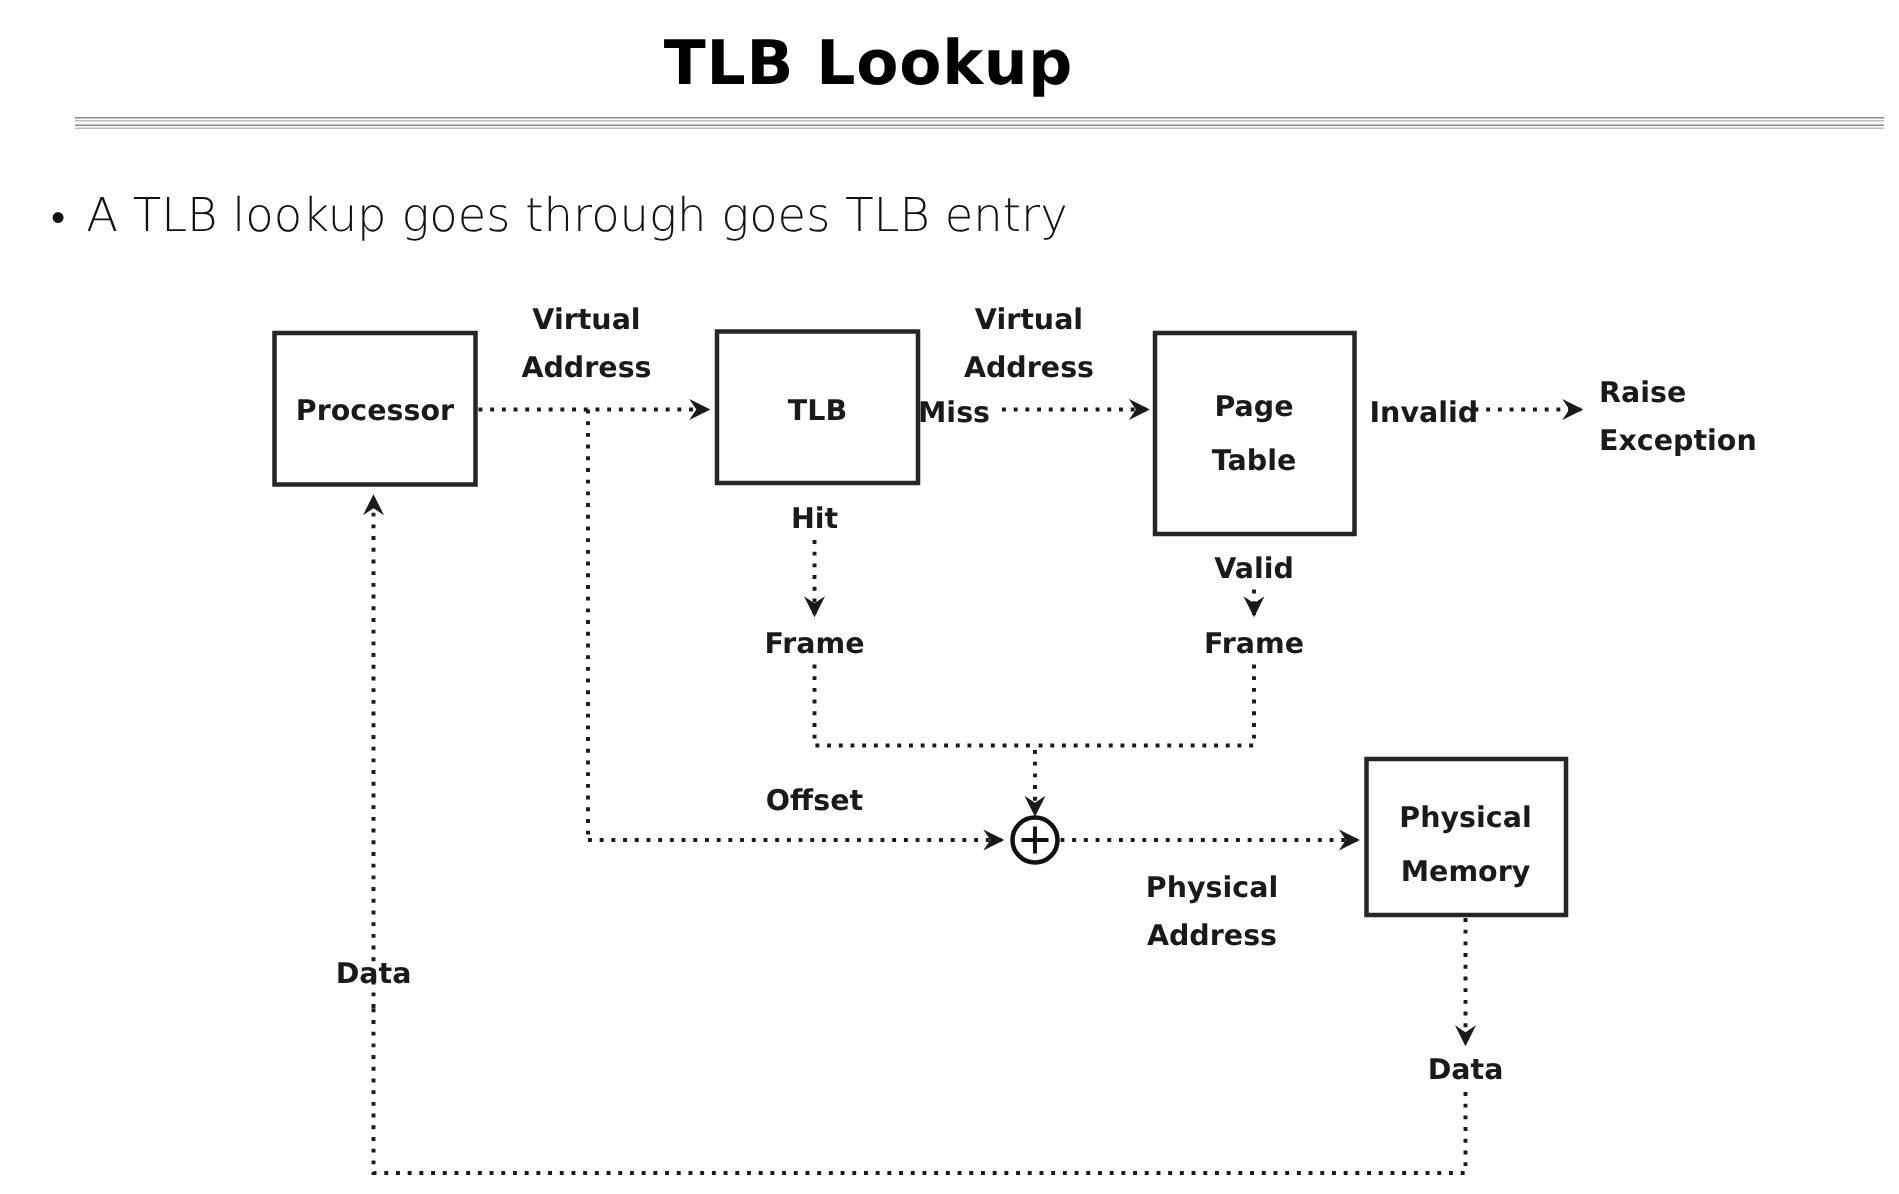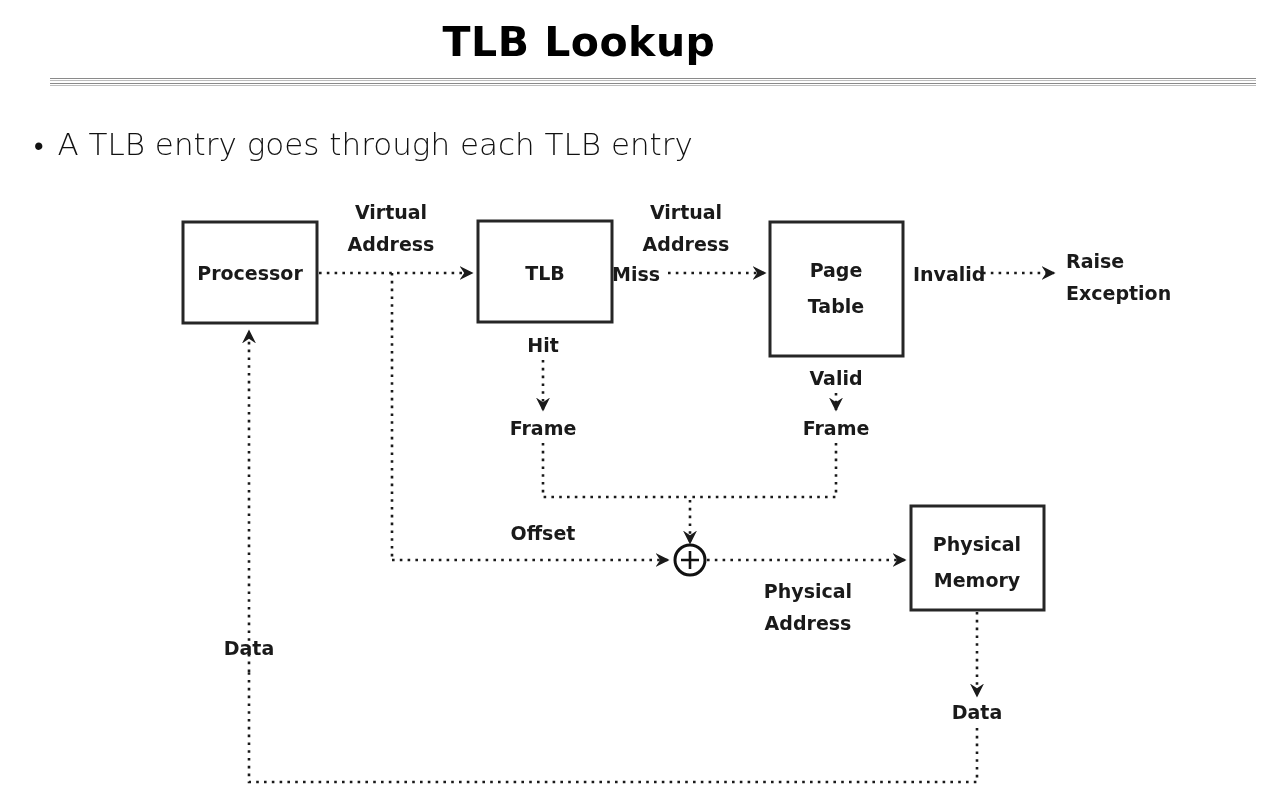--- a/index.html
+++ b/index.html
@@ -91,21 +91,21 @@
 
   <div id="title-rule">
     <div class="r1"></div>
       <div class="r1b"></div>
     <div class="r2"></div>
       <div class="r2b"></div>
   </div>
 
   <div id="bullet-line">
     <span id="bullet-dot">•</span>
-    <span id="bullet-text">A TLB entry goes through each TLB entry</span>
+    <span id="bullet-text">A TLB lookup goes through goes TLB entry</span>
   </div>
 
   <svg id="diagram" width="1266" height="796" viewBox="0 0 1266 796">
 
     <defs>
       <marker id="arrow" viewBox="0 0 10 10" refX="8" refY="5" markerWidth="6" markerHeight="6" orient="auto-start-reverse">
         <path d="M 0 0.5 L 9 5 L 0 9.5 L 3 5 Z" fill="#1a1a1a"></path>
       </marker>
     </defs>
 

